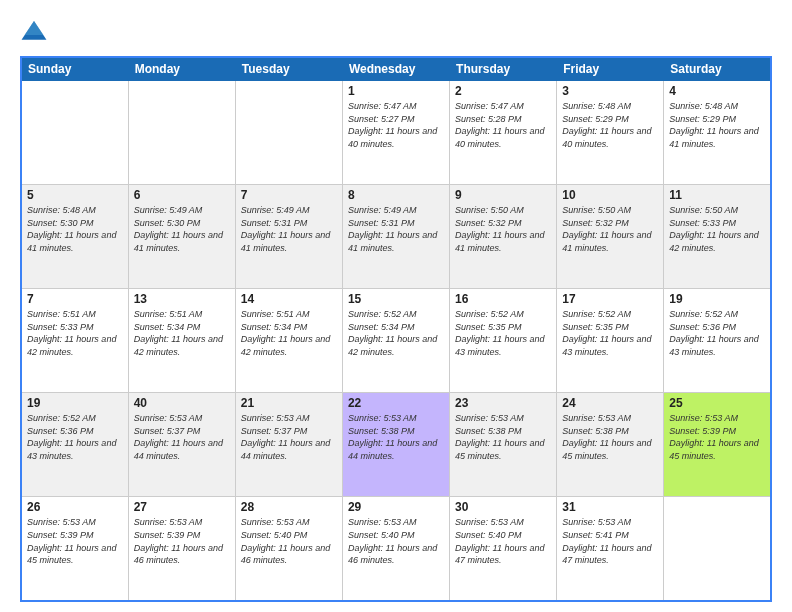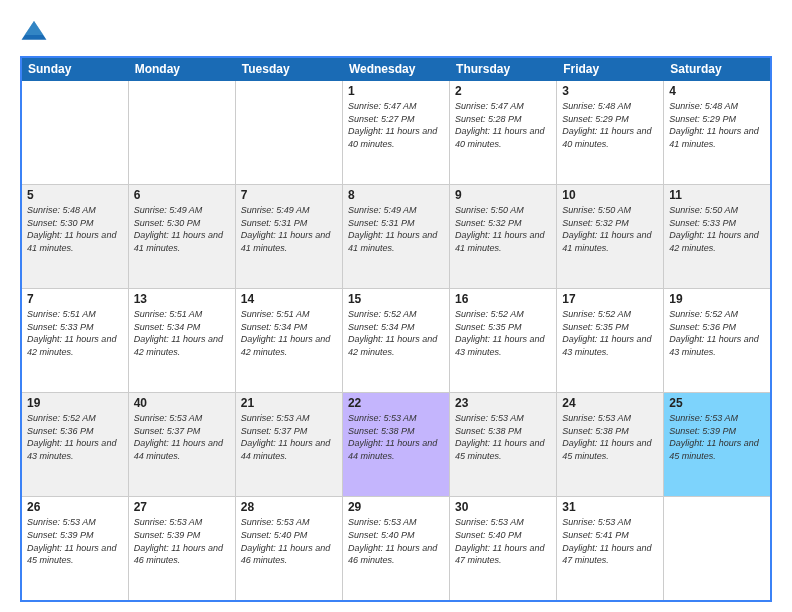--- a/index.html
+++ b/index.html
@@ -285,21 +285,21 @@
             <div class="day-info" style="white-space: pre-line;">Sunrise: 5:53 AM
 Sunset: 5:38 PM
 Daylight: 11 hours and 45 minutes.</div>
           </td>
           <td style="background: rgb(240, 240, 240);">
             <div class="day-number">24</div>
             <div class="day-info" style="white-space: pre-line;">Sunrise: 5:53 AM
 Sunset: 5:38 PM
 Daylight: 11 hours and 45 minutes.</div>
           </td>
-          <td style="background: #7dd3fc;">
+          <td style="background: #bef264;">
             <div class="day-number">25</div>
             <div class="day-info" style="white-space: pre-line;">Sunrise: 5:53 AM
 Sunset: 5:39 PM
 Daylight: 11 hours and 45 minutes.</div>
           </td>
         </tr>
         <tr>
           <td>
             <div class="day-number">26</div>
             <div class="day-info" style="white-space: pre-line;">Sunrise: 5:53 AM

